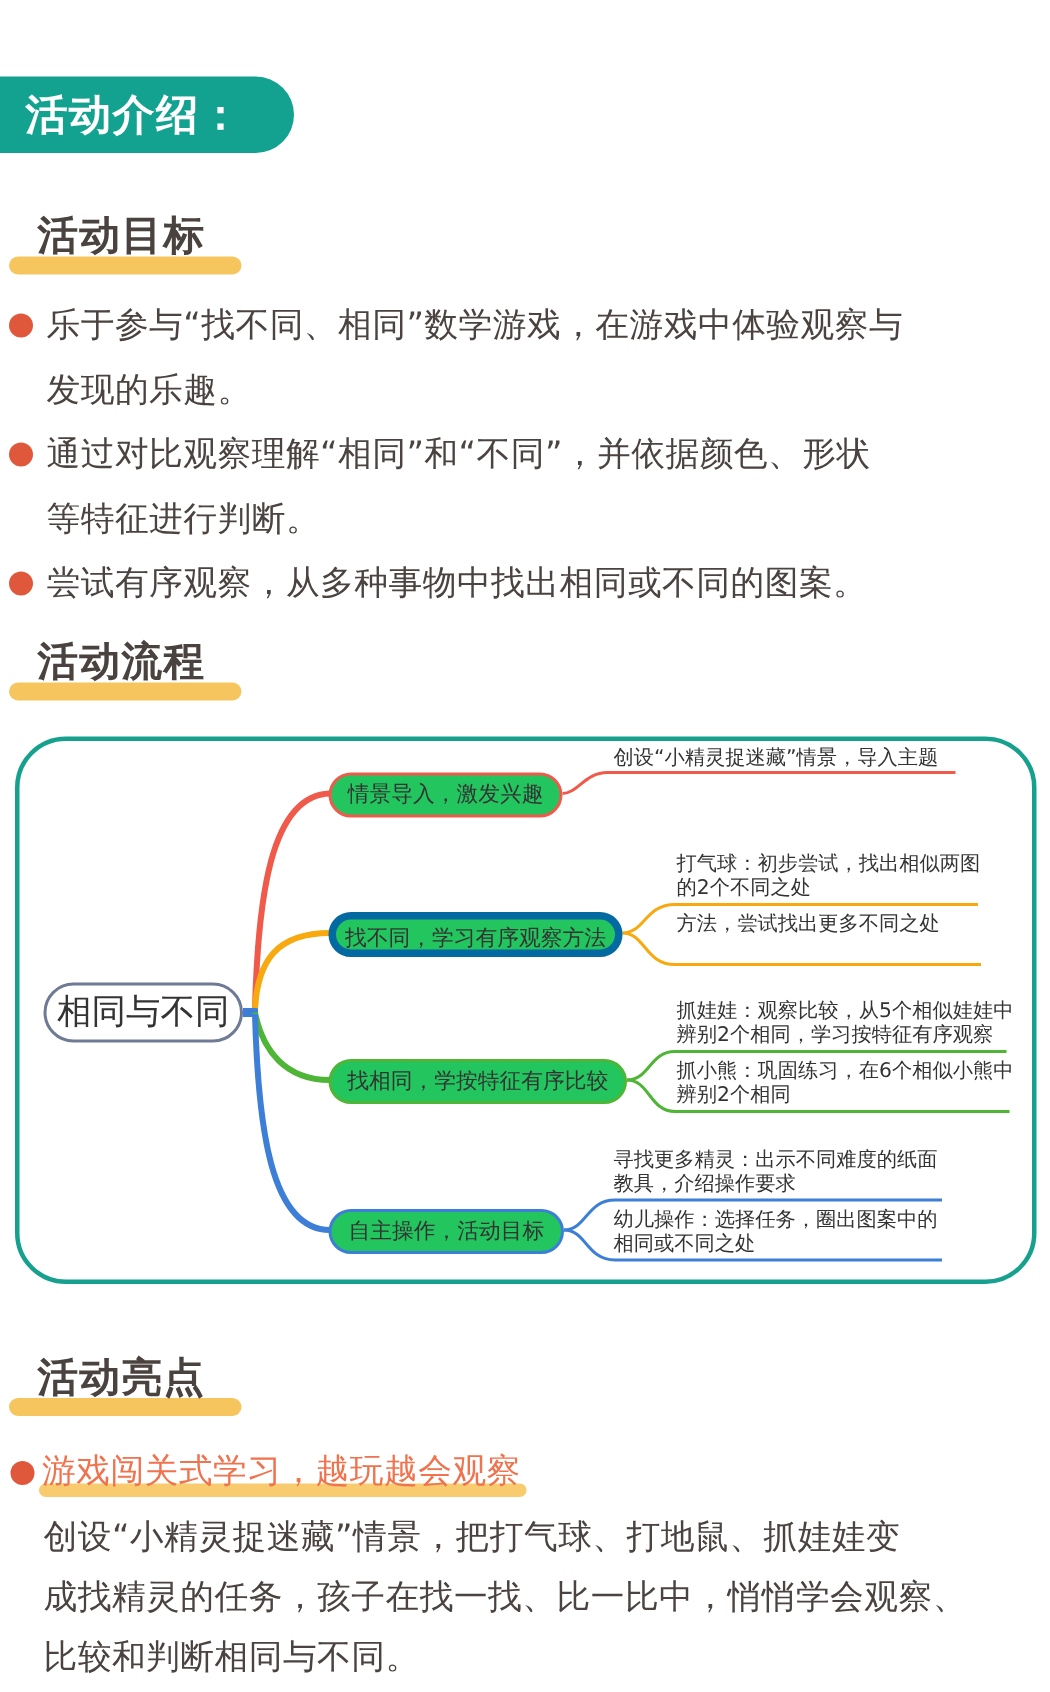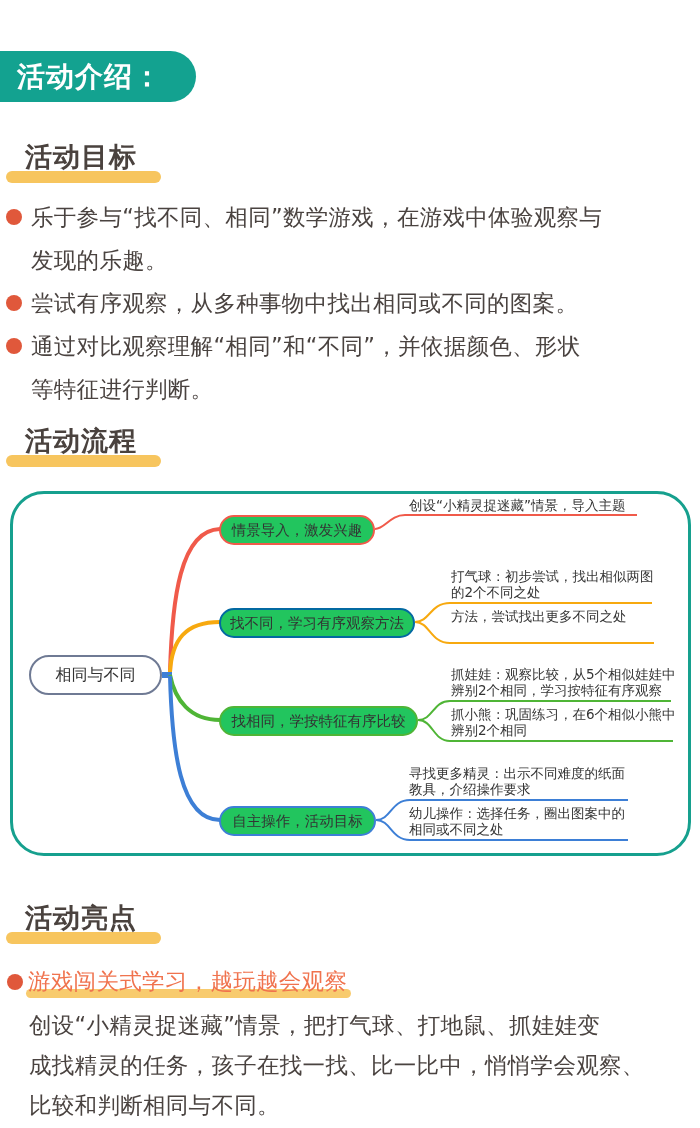--- a/index.html
+++ b/index.html
@@ -35,21 +35,21 @@
     .mm { position: absolute; left: 0; top: 0; width: 700px; height: 1128px; pointer-events: none; }
     .mm-text { position: absolute; font-size: 13.5px; color: #333; line-height: 16px; white-space: nowrap; }
     .node {
       position: absolute; height: 30px; border-radius: 15px; box-sizing: border-box;
       font-size: 14.5px; line-height: 27px; text-align: center; color: #333; background: #22c55e;
       white-space: nowrap;
     }
     .root {
       position: absolute; left: 29px; top: 655px; width: 133px; height: 40px;
       border: 2px solid #6f7a94; border-radius: 20px; box-sizing: border-box;
-      font-size: 16px; line-height: 36px; text-align: center; color: #333; background: #fff;
+      font-size: 23px; line-height: 36px; text-align: center; color: #333; background: #fff;
     }
     .highlight-title {
       position: absolute; left: 28px; top: 966px; font-size: 22.5px; color: #f0734e;
       line-height: 30px; white-space: nowrap; letter-spacing: 0.3px;
     }
     .highlight-title .uline {
       position: absolute; left: -2px; right: -4px; bottom: -2px; height: 9px;
       background: #f7c55e; border-radius: 5px; z-index: -1; opacity: 0.9;
     }
     .highlight-dot { position: absolute; left: 7px; top: 974px; width: 16px; height: 16px; border-radius: 50%; background: #e0583b; }
@@ -71,26 +71,26 @@
 </div>
 
 <div class="goals">
   <div class="goal">
     <span class="dot"></span>
     <div>乐于参与“找不同、相同”数学游戏，在游戏中体验观察与</div>
     <div>发现的乐趣。</div>
   </div>
   <div class="goal">
     <span class="dot"></span>
-    <div>尝试有序观察，从多种事物中找出相同或不同的图案。</div>
+    <div>通过对比观察理解“相同”和“不同”，并依据颜色、形状</div>
+    <div>等特征进行判断。</div>
   </div>
   <div class="goal">
     <span class="dot"></span>
-    <div>通过对比观察理解“相同”和“不同”，并依据颜色、形状</div>
-    <div>等特征进行判断。</div>
+    <div>尝试有序观察，从多种事物中找出相同或不同的图案。</div>
   </div>
 </div>
 
 <div class="section-title" style="top:423px;">
   <div class="hl"></div>
   <div class="txt">活动流程</div>
 </div>
 
 <div class="mindmap-frame"></div>
 
@@ -114,21 +114,21 @@
   <path d="M418 720 C 433 720, 433 701, 450 701 L 671 701" stroke="#4fb536" stroke-width="2" fill="none"></path>
   <path d="M418 720 C 433 720, 433 741, 450 741 L 673 741" stroke="#4fb536" stroke-width="2" fill="none"></path>
 
   <path d="M376 820 C 391 820, 391 800, 410 800 L 628 800" stroke="#3d7fd6" stroke-width="2" fill="none"></path>
   <path d="M376 820 C 391 820, 391 840, 410 840 L 628 840" stroke="#3d7fd6" stroke-width="2" fill="none"></path>
 </svg>
 
 <div class="root">相同与不同</div>
 
 <div class="node" style="left:219px; top:515px; width:156px; border:2px solid #f05a4a;">情景导入，激发兴趣</div>
-<div class="node" style="left:219px; top:608px; width:196px; border:2px solid #0369a1;">找不同，学习有序观察方法</div>
+<div class="node" style="left:219px; top:608px; width:196px; border:5px solid #0369a1;">找不同，学习有序观察方法</div>
 <div class="node" style="left:219px; top:706px; width:199px; border:2px solid #4fb536;">找相同，学按特征有序比较</div>
 <div class="node" style="left:219px; top:806px; width:157px; border:2px solid #3d7fd6;">自主操作，活动目标</div>
 
 <div class="mm-text" style="left:409px; top:497px;">创设“小精灵捉迷藏”情景，导入主题</div>
 
 <div class="mm-text" style="left:451px; top:568px;">
   <div>打气球：初步尝试，找出相似两图</div>
   <div>的2个不同之处</div>
 </div>
 <div class="mm-text" style="left:451px; top:608px;">

